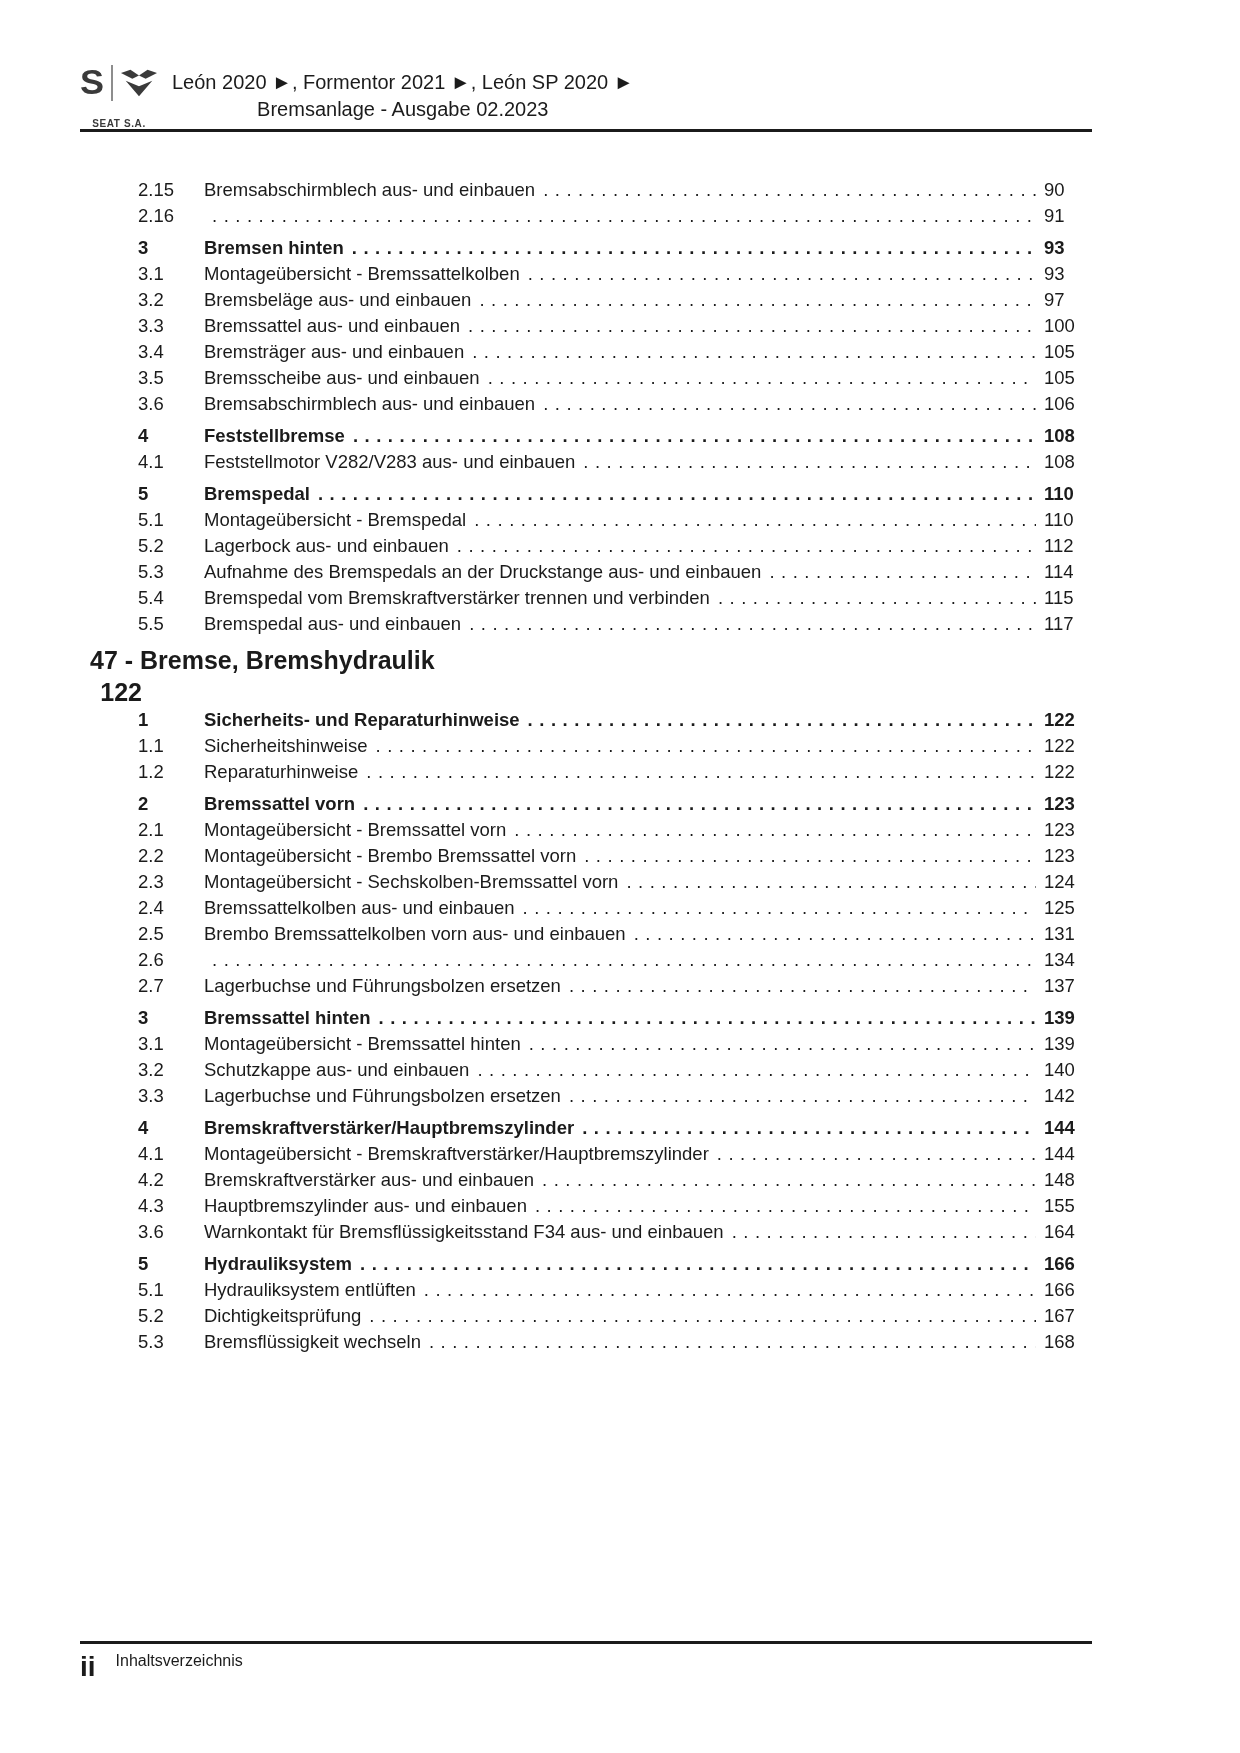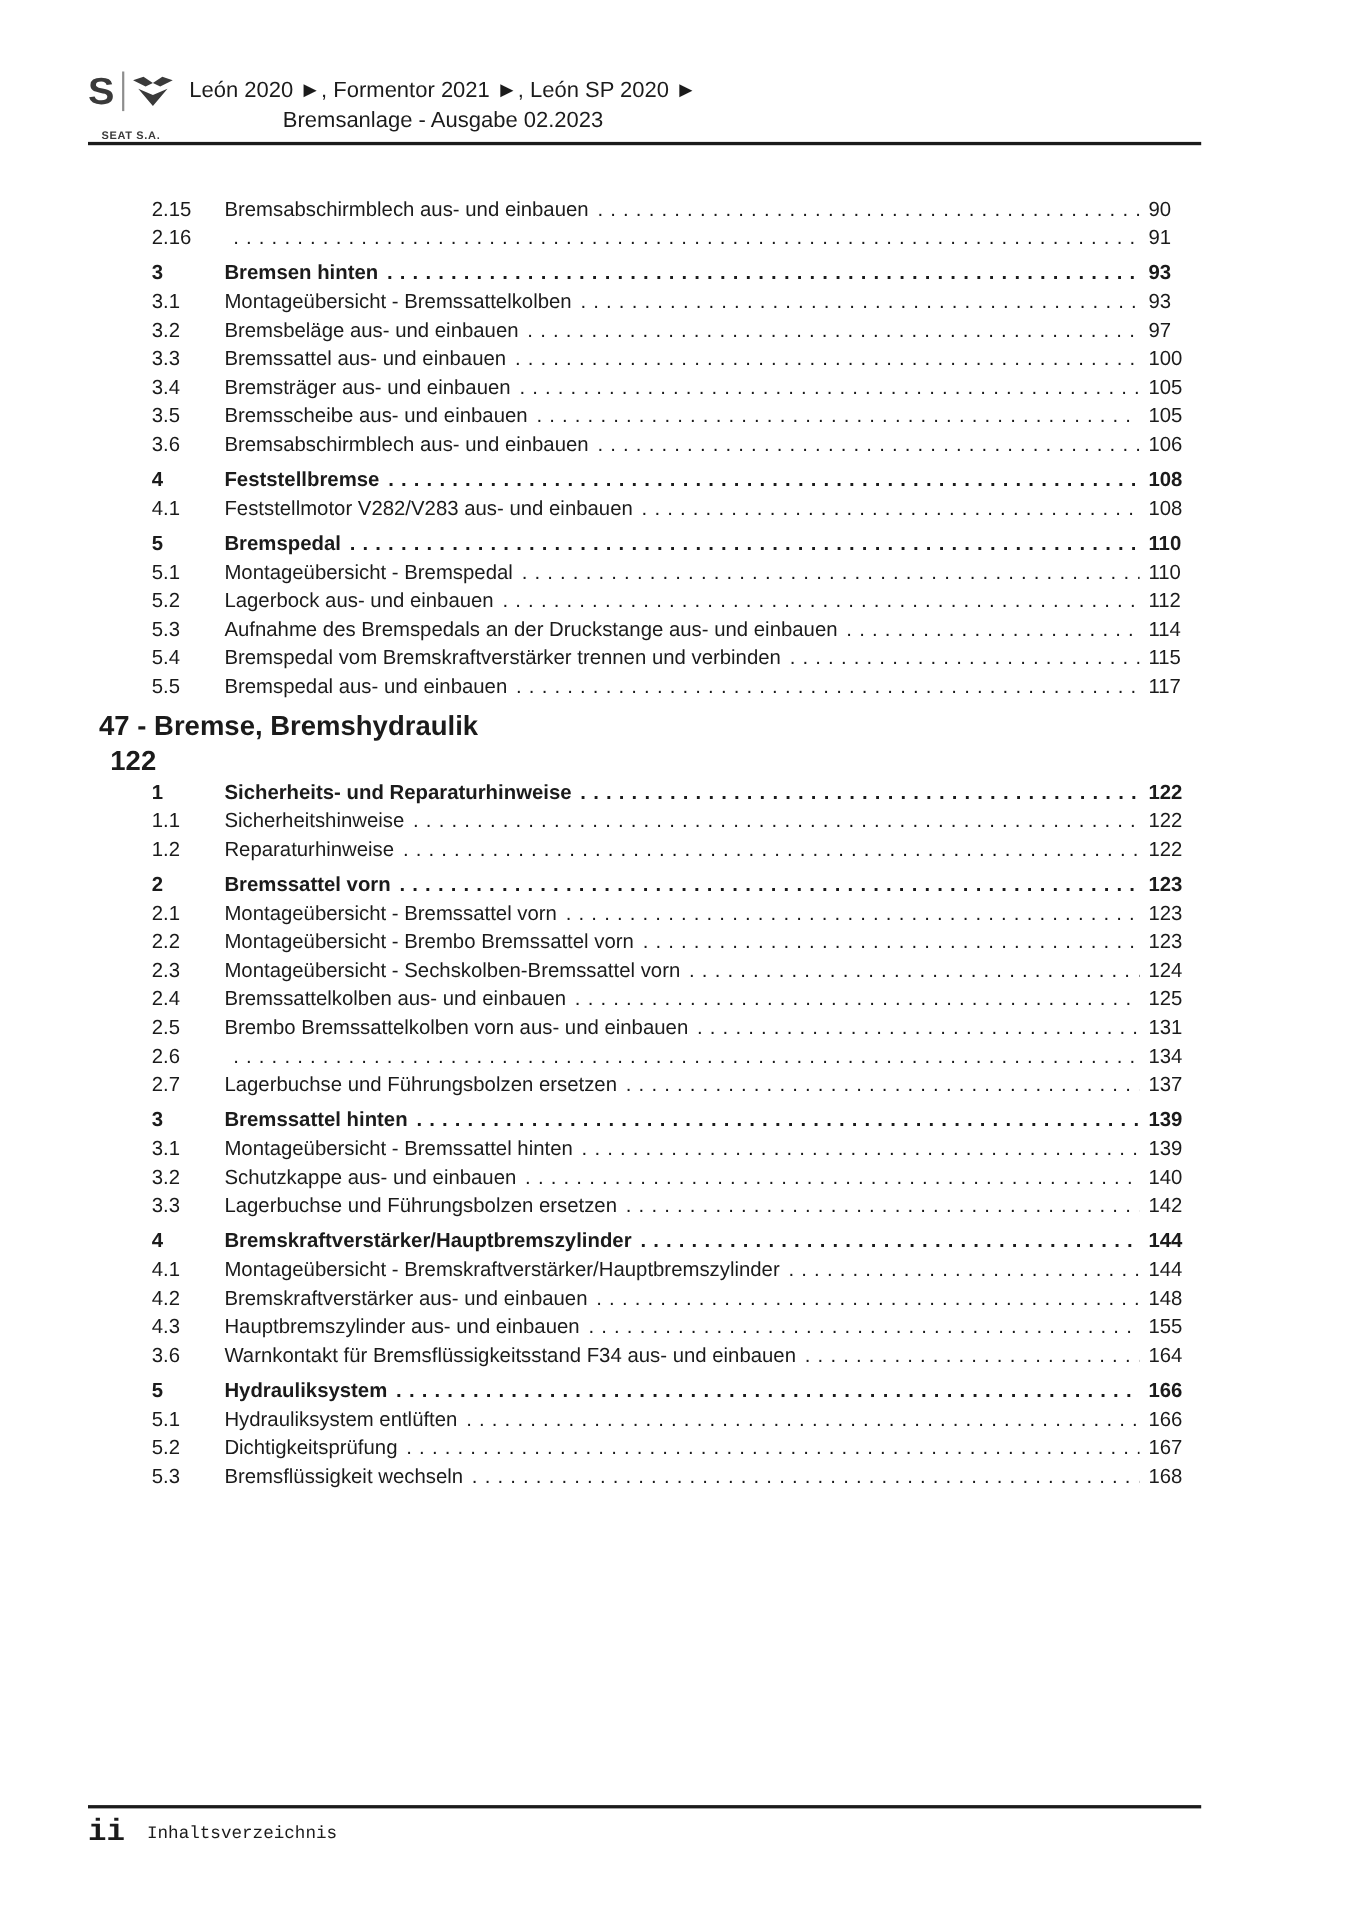--- a/index.html
+++ b/index.html
@@ -29,21 +29,21 @@
   .toc-title { flex:none; white-space:nowrap; }
   .toc-dots { flex:1 1 0; min-width:0; overflow:hidden; white-space:nowrap; margin:0 8px; letter-spacing:6.5px; }
   .toc-page { flex:none; min-width:48px; text-align:left; }
 
   
   .chapter-row { position:absolute; left:80px; top:644px; width:1012px; display:flex; align-items:baseline; font-size:25px; font-weight:bold; line-height:32px;flex-direction:column; }
   .chapter-row .toc-dots { letter-spacing:9px; margin:0 10px; }
   .chapter-page { flex:none; min-width:52px; text-align:right; }
 
   
-  .footer { position:absolute; left:80px; top:1652px; display:flex; align-items:center; gap:20px;font-family:Liberation Mono, monospace; }
+  .footer { position:absolute; left:80px; top:1652px; display:flex; align-items:flex-start; gap:20px; }
   .footer-page { font-size:28px; font-weight:bold; line-height:1.1; }
   .footer-label { font-size:16px; }
 </style>
 </head>
 <body>
 
 <div class="page">
 
   <div class="header">
     <div class="brand">

